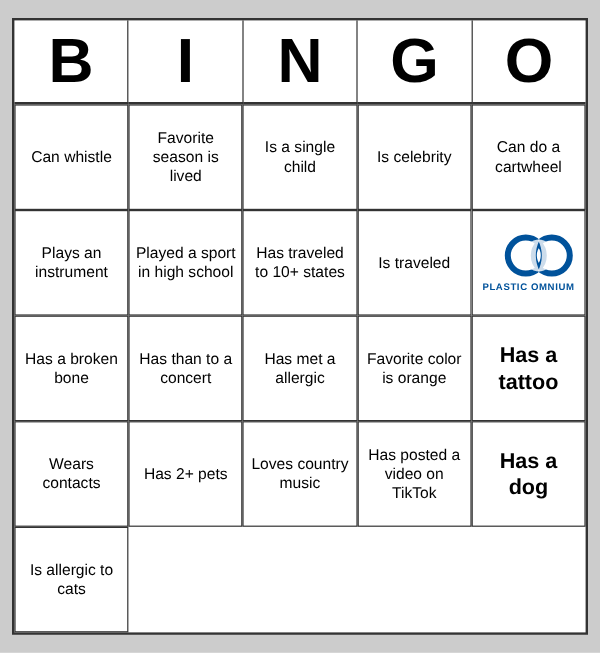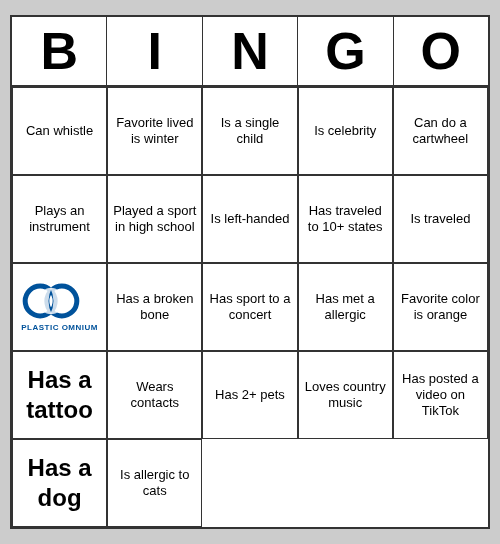--- a/index.html
+++ b/index.html
@@ -47,74 +47,71 @@
       padding: 6px 4px;
       font-size: 13px;
       line-height: 1.25;
     }
     .bingo-cell.center {
       background: white;
     }
     .logo-container {
       display: flex;
       flex-direction: column;
-      align-items: flex-start;
+      align-items: flex-end;
       justify-content: center;
     }
     .logo-svg {
       width: 60px;
       height: 40px;
     }
     .logo-text {
       font-size: 9px;
       color: #00529B;
       letter-spacing: 0.5px;
       margin-top: 2px;
       font-weight: bold;
     }
     .bold-text {
-      font-size: 24px;
+      font-size: 18px;
       font-weight: bold;
     }
   </style>
 </head>
 <body>
 
 <div class="bingo-card">
   <div class="bingo-header">
   <div class="bingo-letter">B</div>
       <div class="bingo-letter">I</div>
       <div class="bingo-letter">N</div>
       <div class="bingo-letter">G</div>
       <div class="bingo-letter">O</div>
     </div>
   <div class="bingo-grid">
   <div class="bingo-cell">
         <span>Can whistle</span>
       </div>
       <div class="bingo-cell">
-        <span>Favorite lived is winter</span>
+        <span>Favorite season is lived</span>
       </div>
       <div class="bingo-cell">
         <span>Is a single child</span>
       </div>
       <div class="bingo-cell">
         <span>Is celebrity</span>
       </div>
       <div class="bingo-cell">
         <span>Can do a cartwheel</span>
       </div>
       <div class="bingo-cell">
         <span>Plays an instrument</span>
       </div>
       <div class="bingo-cell">
         <span>Played a sport in high school</span>
-      </div>
-      <div class="bingo-cell">
-        <span>Is left-handed</span>
       </div>
       <div class="bingo-cell">
         <span>Has traveled to 10+ states</span>
       </div>
       <div class="bingo-cell">
         <span>Is traveled</span>
       </div>
       <div class="bingo-cell center">
         <div class="logo-container">
           <svg class="logo-svg" viewBox="0 0 70 48" xmlns="http://www.w3.org/2000/svg">
@@ -126,21 +123,21 @@
             <path d="M34 8 Q48 8 48 24 Q48 40 34 40 Q38 32 38 24 Q38 16 34 8Z" fill="white" opacity="0.8"></path>
             <path d="M36 8 Q22 8 22 24 Q22 40 36 40 Q32 32 32 24 Q32 16 36 8Z" fill="white" opacity="0.8"></path>
           </svg>
           <div class="logo-text" style="color:#00529B;font-size:8px;font-weight:bold;letter-spacing:0.5px;">PLASTIC OMNIUM</div>
         </div>
       </div>
       <div class="bingo-cell">
         <span>Has a broken bone</span>
       </div>
       <div class="bingo-cell">
-        <span>Has sport to a concert</span>
+        <span>Has than to a concert</span>
       </div>
       <div class="bingo-cell">
         <span>Has met a allergic</span>
       </div>
       <div class="bingo-cell">
         <span>Favorite color is orange</span>
       </div>
       <div class="bingo-cell">
         <span class="bold-text">Has a tattoo</span>
       </div>

